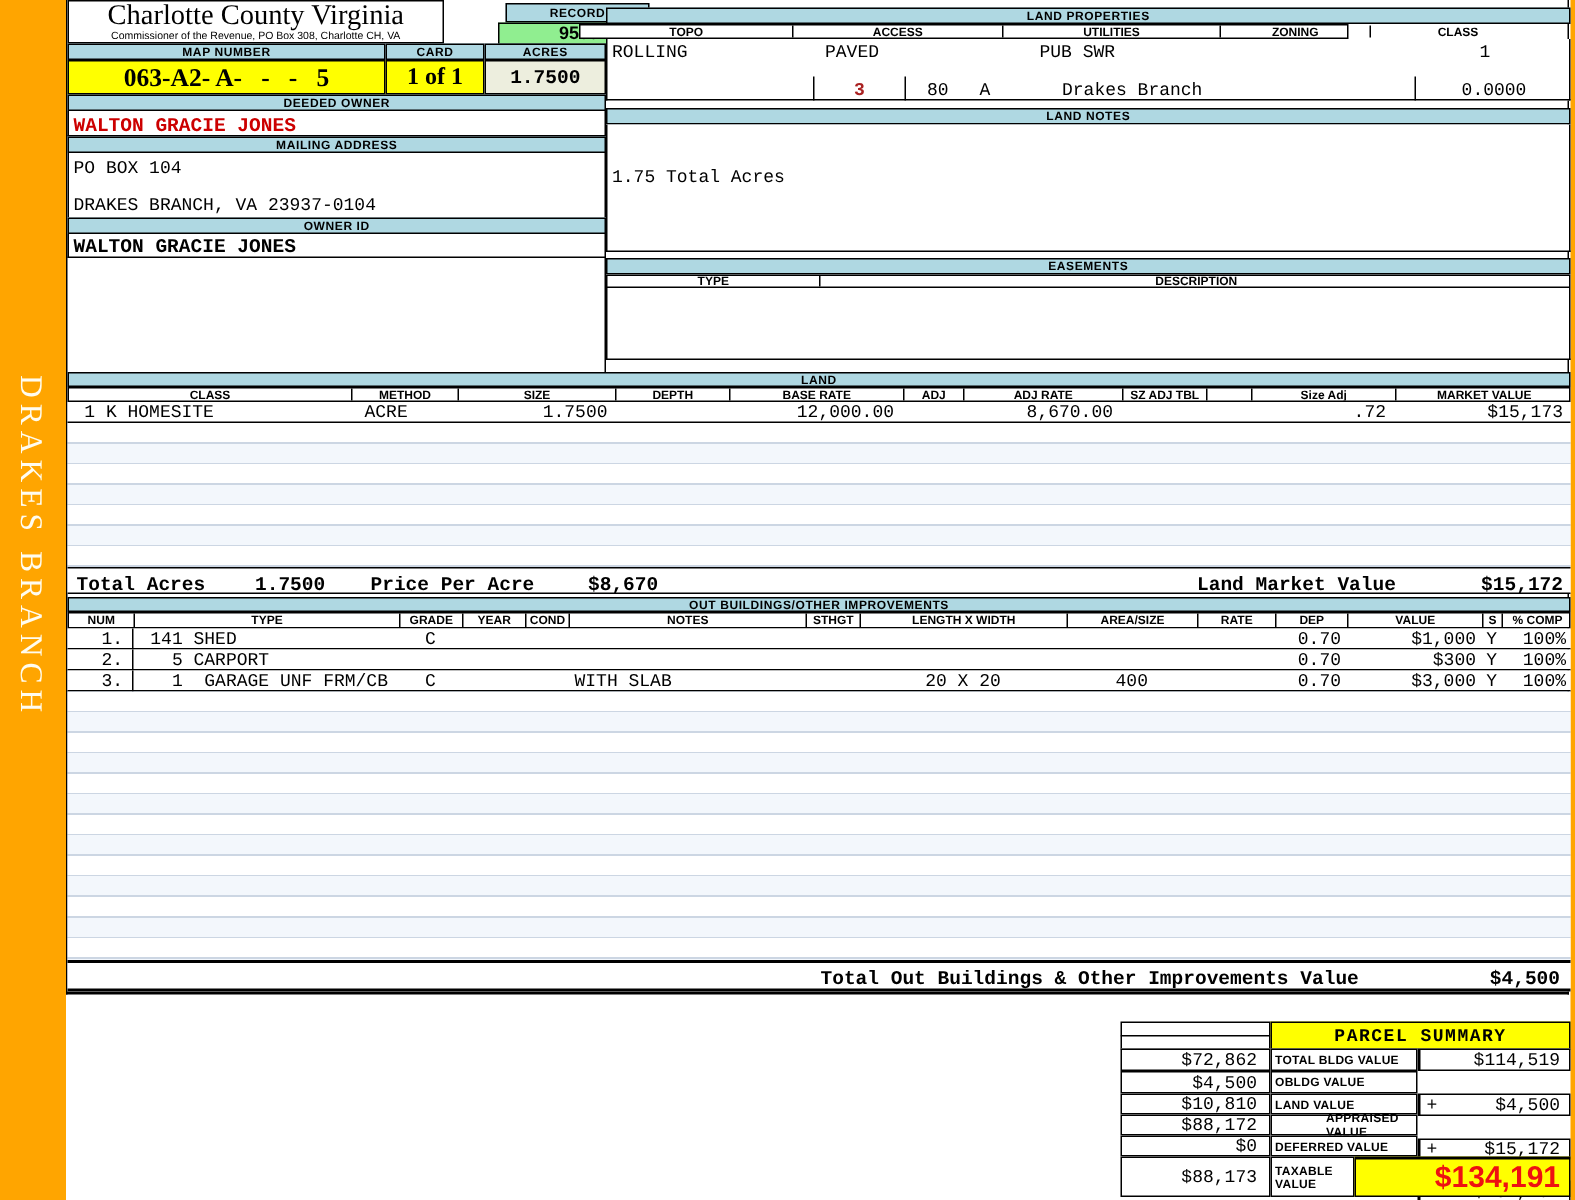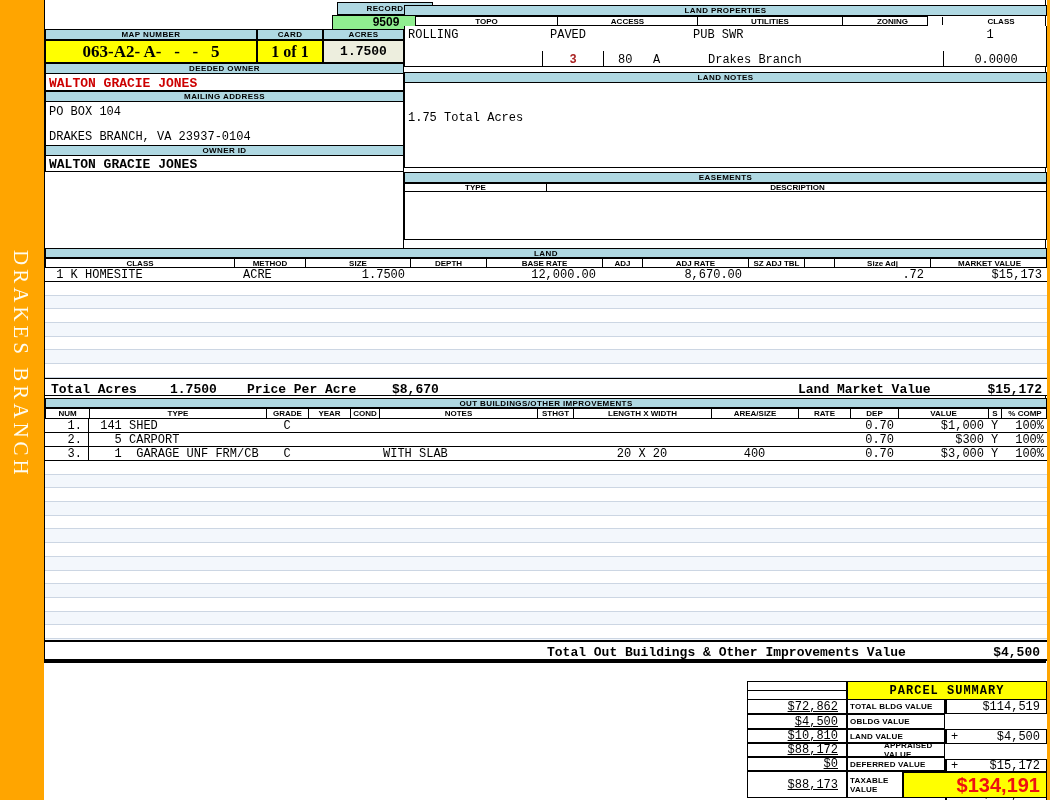--- a/index.html
+++ b/index.html
@@ -22,40 +22,44 @@
   .ch:last-child{border-right:none;}
   .drow{display:grid;background:#fff;border-bottom:1px solid #000;align-items:center;}
   .dc{font:12px "Liberation Mono","DejaVu Sans Mono",monospace;white-space:pre;overflow:hidden;}
   .r{text-align:right;} .c{text-align:center;}
   .land-grid{grid-template-columns:189px 71px 105px 76px 116px 40px 106px 56px 30px 96px 117px;}
   .ob-grid{grid-template-columns:44px 177px 42px 42px 29px 158px 36px 138px 87px 52px 48px 90px 13px 46px;}
   .emptyrows{background:repeating-linear-gradient(to bottom,
       #ffffff 0 12.7px,#ccd6e3 12.7px 13.7px,#f3f7fc 13.7px 26.4px,#ccd6e3 26.4px 27.4px);}
   
   .ps-cell{border:1px solid #000;background:#fff;display:flex;align-items:center;}
-  .ps-prev{justify-content:flex-end;padding-right:8px;font:12px "Liberation Mono",monospace;text-decoration:underline;}
+  .ps-prev{justify-content:flex-end;padding-right:8px;font:12px "Liberation Mono",monospace;}
   .ps-label{font:bold 8px "Liberation Sans",sans-serif;padding-left:2px;letter-spacing:.2px;line-height:9px;}
   .ps-val{border-left:2px solid #000;font:12px "Liberation Mono",monospace;position:relative;
           justify-content:flex-end;padding-right:6px;}
   .ps-sign{position:absolute;left:4px;font:12px "Liberation Mono",monospace;}
   .yellow{background:#FFFF00;}
   .red{color:#CC0000;}
 </style>
 </head>
 <body>
 
 <div class="page">
 
   <div class="abs strip" style="left:0;top:0;width:44px;height:800px;">
     <div class="abs vtext" style="left:8px;top:250px;height:310px;">DRAKES BRANCH</div>
   </div>
   <div class="abs strip" style="left:1047px;top:0;width:3px;height:800px;"></div>
 
   <div class="abs" style="left:44px;top:0;width:1002px;height:663px;border-left:1px solid #000;border-right:1px solid #000;border-bottom:2px solid #000;">
 
+    <div class="abs box" style="left:0;top:0;width:251px;height:29px;text-align:center;">
+      <div style="font:19px 'Liberation Serif',serif;line-height:20px;">Charlotte County Virginia</div>
+      <div style="font:7px 'Liberation Sans',sans-serif;">Commissioner of the Revenue, PO Box 308, Charlotte CH, VA</div>
+    </div>
     <div class="abs hdr" style="left:251px;top:2px;width:96px;height:13px;margin-left:41px;">RECORD</div>
     <div class="abs box c" style="left:251px;top:15px;width:108px;height:15px;background:#90EE90;font:bold 12px 'Liberation Sans',sans-serif;line-height:13px;margin-left:36px;">9509</div>
 
     <div class="abs hdr" style="left:0;top:29px;width:212px;height:11px;">MAP NUMBER</div>
     <div class="abs hdr" style="left:212px;top:29px;width:66px;height:11px;">CARD</div>
     <div class="abs hdr" style="left:278px;top:29px;width:81px;height:11px;">ACRES</div>
     <div class="abs box c yellow" style="left:0;top:40px;width:212px;height:23px;font:bold 17px 'Liberation Serif',serif;line-height:21px;white-space:pre;">063-A2- A-   -   -   5</div>
     <div class="abs box c yellow" style="left:212px;top:40px;width:66px;height:23px;font:bold 16px 'Liberation Serif',serif;line-height:21px;">1 of 1</div>
     <div class="abs box c" style="left:278px;top:40px;width:81px;height:23px;background:#EDEEDE;font:bold 13px 'Liberation Mono',monospace;line-height:21px;">1.7500</div>
 
@@ -64,21 +68,21 @@
     <div class="abs hdr" style="left:0;top:91px;width:359px;height:11px;">MAILING ADDRESS</div>
     <div class="abs" style="left:0;top:102px;width:359px;height:43px;border-left:1px solid #000;border-right:1px solid #000;background:#fff;">
       <div class="abs data" style="left:3px;top:3px;">PO BOX 104</div>
       <div class="abs data" style="left:3px;bottom:1px;">DRAKES BRANCH, VA 23937-0104</div>
     </div>
     <div class="abs hdr" style="left:0;top:145px;width:359px;height:11px;">OWNER ID</div>
     <div class="abs datab" style="left:0;top:156px;width:359px;height:16px;border-bottom:1px solid #000;border-left:1px solid #000;border-right:1px solid #000;padding:1px 0 0 3px;">WALTON GRACIE JONES</div>
     <div class="abs" style="left:0;top:172px;width:359px;height:76px;border-right:1px solid #000;"></div>
 
     <div class="abs hdr" style="left:359px;top:5px;width:643px;height:11px;">LAND PROPERTIES</div>
-    <div class="abs chrow" style="left:370px;top:16px;width:513px;height:10px;grid-template-columns:142px 140px 145px 100px 116px;">
+    <div class="abs chrow" style="left:341px;top:16px;width:513px;height:10px;grid-template-columns:142px 140px 145px 100px 116px;">
       <div class="ch">TOPO</div>
       <div class="ch">ACCESS</div>
       <div class="ch">UTILITIES</div>
       <div class="ch">ZONING</div>
       <div class="ch">CLASS</div>
     </div>
     <div class="abs" style="left:359px;top:26px;width:643px;height:41px;border:1px solid #000;border-top:none;background:#fff;">
       <div class="abs data" style="left:3px;top:2px;">ROLLING</div>
       <div class="abs data" style="left:145px;top:2px;">PAVED</div>
       <div class="abs data" style="left:288px;top:2px;">PUB SWR</div>

